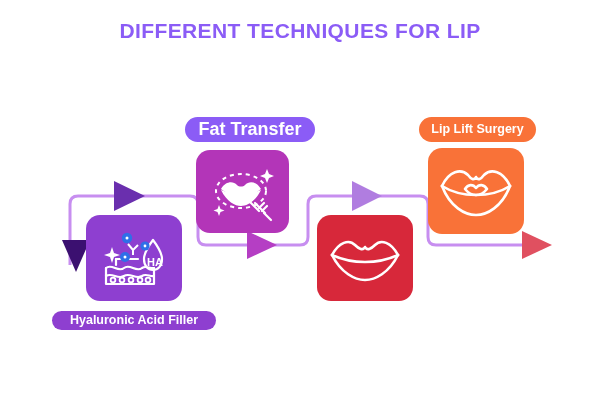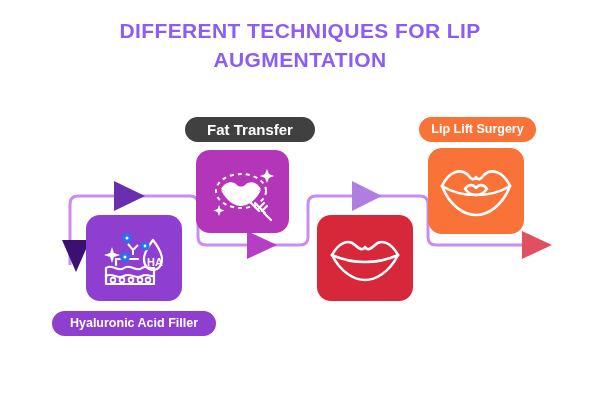--- a/index.html
+++ b/index.html
@@ -46,44 +46,43 @@
     position:absolute;
     color:#ffffff;
     font-weight:bold;
     text-align:center;
     display:flex;align-items:center;justify-content:center;
     border-radius:999px;
     line-height:1.15;
     white-space:pre-line;
   }
   .lbl-ha{
-    left:52px; top:311px; width:164px; height:25px;
+    left:52px; top:311px; width:164px; height:19px;
     background:#8e3fd0; font-size:12.5px;text-align:center;
   }
   .lbl-fat{
     left:185px; top:117px; width:130px; height:25px;
-    background:#404040; font-size:15px;
+    background:#8b5cf6; font-size:18px;
   }
   .lbl-imp{
     left:311px; top:310px; width:128px; height:44px;
     background:#d7283a; font-size:13px; border-radius:9px;
   }
   .lbl-lift{
     left:419px; top:117px; width:117px; height:25px;
     background:#f97238; font-size:12.5px;
   }
 </style>
 </head>
 <body>
 
 <div id="stage">
 
   <div class="title">
     <div>DIFFERENT TECHNIQUES FOR LIP</div>
-    <div>AUGMENTATION</div>
   </div>
 
   <svg class="flow" viewBox="0 0 600 400">
 
     <path d="M70 265 L70 204 Q70 196 78 196 L190 196 Q198 196 198 204 L198 237
              Q198 245 206 245 L300 245 Q308 245 308 237 L308 204
              Q308 196 316 196 L420 196 Q428 196 428 204 L428 237
              Q428 245 436 245 L540 245" fill="none" stroke="#c78ef0" stroke-width="3"></path>
 
     <polygon points="62,240 90,240 76,272" fill="#3b1070"></polygon>

